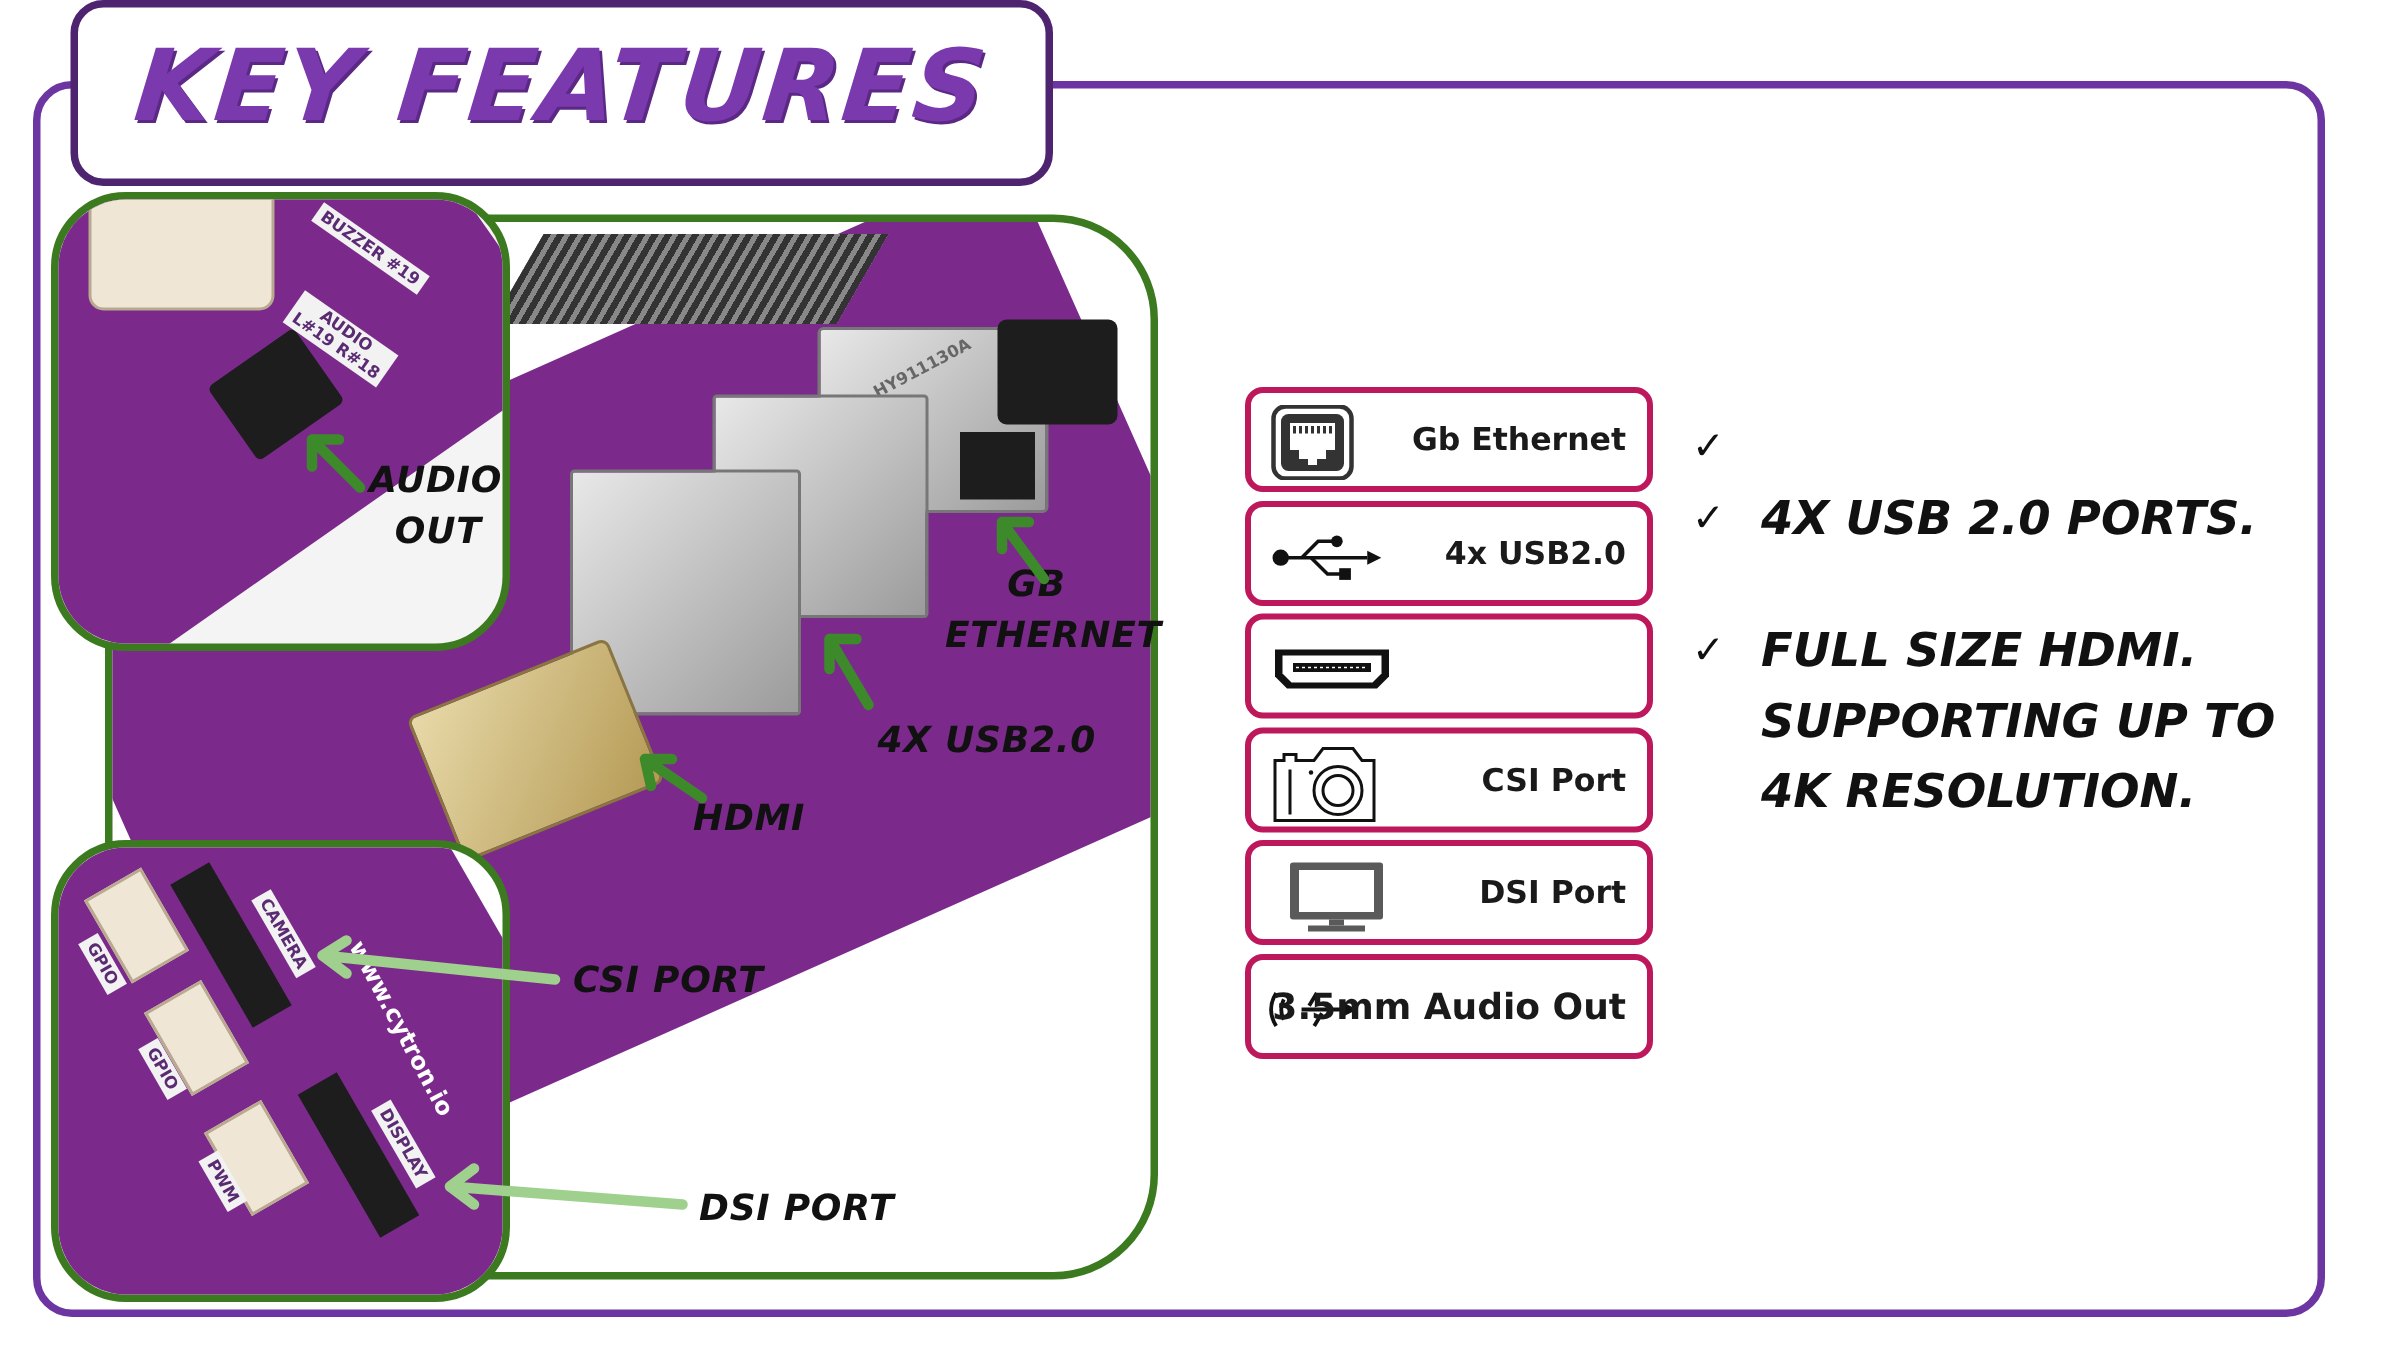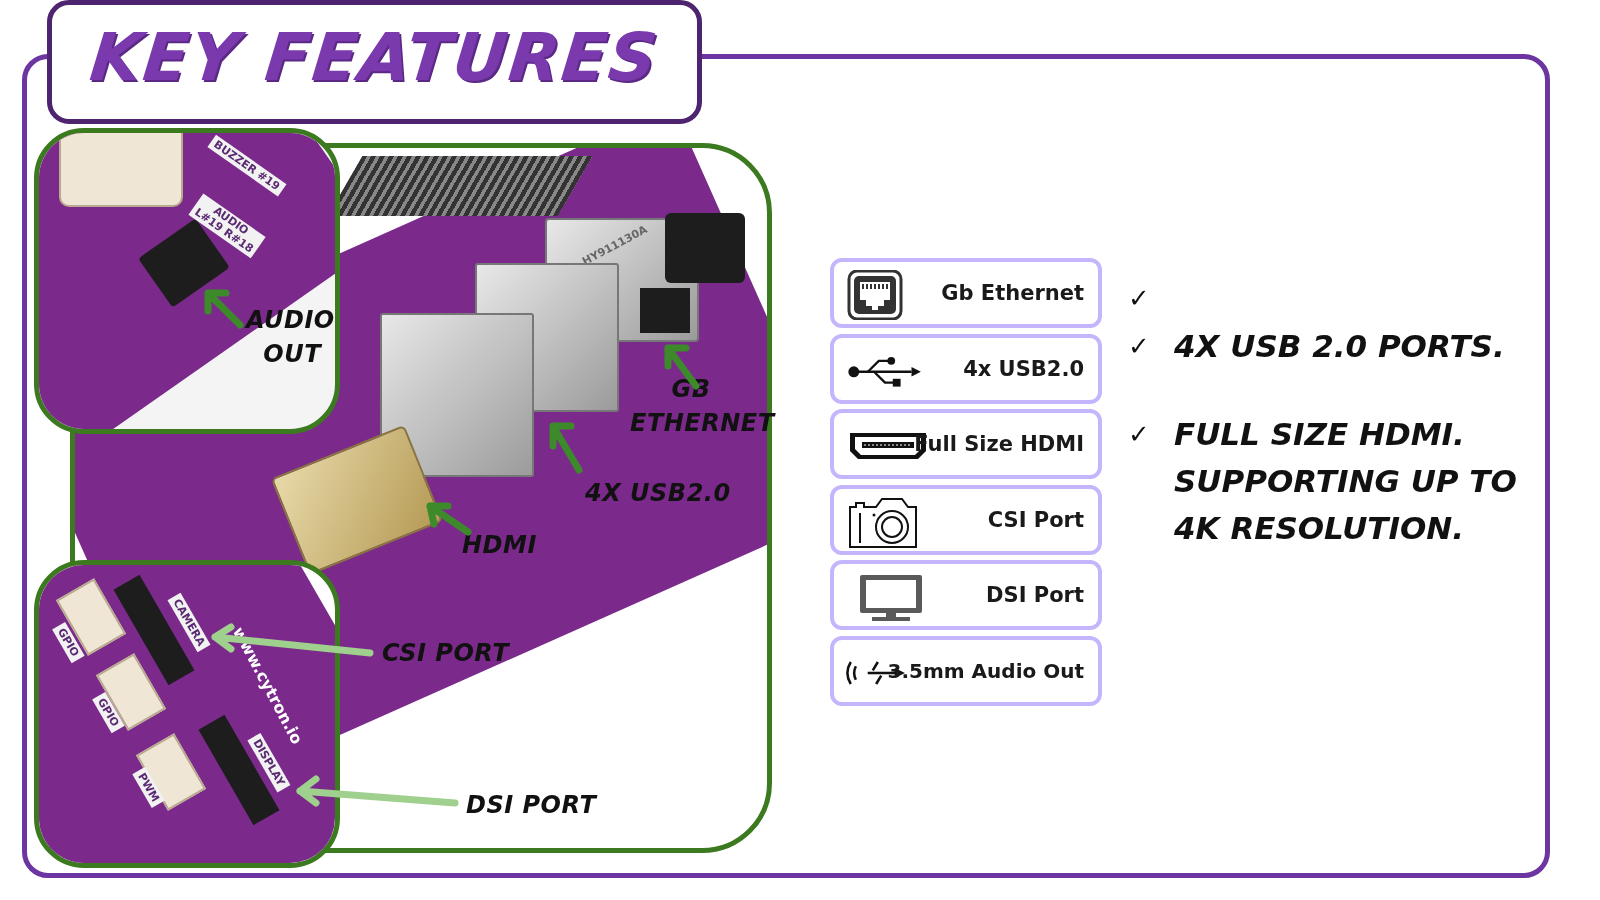--- a/index.html
+++ b/index.html
@@ -32,26 +32,26 @@
   .silk { position:absolute; background:#f2f2f2; color:#5a2a72; font-size:11px; font-weight:bold;
           font-family:"DejaVu Sans", sans-serif; padding:1px 4px; }
 
   .callout { position:absolute; font-family:"DejaVu Sans", sans-serif; font-weight:900; font-style:italic;
              font-size:24px; color:#111; letter-spacing:0.5px; line-height:34px; text-transform:uppercase; }
 
   svg.arrow { position:absolute; overflow:visible; }
 
   
   .port-list { position:absolute; left:830px; top:258px; width:272px; }
-  .port-item { position:relative; height:70px; margin-bottom:5.6px; border:4px solid #c4b5fd;
+  .port-item { position:relative; height:70px; margin-bottom:5.6px; border:4px solid #be185d;
                border-radius:12px; background:#fff; box-sizing:border-box; }
   .port-icon { position:absolute; left:12px; top:8px; width:78px; height:50px; }
   .port-label { position:absolute; right:14px; top:0; height:62px; line-height:62px;
                 font-family:"DejaVu Sans", sans-serif; font-weight:bold; font-size:21px; color:#1a1a1a; }
-  .port-label.small { font-size:20px; }
+  .port-label.small { font-size:24px; }
 
   
   .bullets { position:absolute; left:1128px; top:275px; width:420px; }
   .bullet { position:relative; padding-left:46px; font-family:"DejaVu Sans", sans-serif; font-weight:900;
             font-style:italic; font-size:31px; line-height:47px; color:#111; text-transform:uppercase; }
   .bullet .check { position:absolute; left:0; top:0; font-style:normal; font-weight:normal; font-size:26px; }
   .b1 { margin-bottom:48px; }
   .b2 { margin-bottom:41px; }
 </style>
 </head>
@@ -156,21 +156,20 @@
     </svg>
     <div class="port-label">4x USB2.0</div>
   </div>
   <div class="port-item">
     <svg class="port-icon" viewBox="0 0 78 50" style="left:12px;width:82px;">
       <path d="M2 12 H78 V30 L70 38 H10 L2 30 Z" fill="#111"></path>
       <path d="M7 16 H73 V28 L67 34 H13 L7 28 Z" fill="#fff"></path>
       <rect x="14" y="21" width="52" height="6" fill="#111"></rect>
       <path d="M16 24 H64" stroke="#fff" stroke-width="1" stroke-dasharray="2 2"></path>
     </svg>
-    <div class="port-label">Full Size HDMI</div>
   </div>
   <div class="port-item">
     <svg class="port-icon" viewBox="0 0 78 56" style="top:4px;height:56px;">
       <path d="M4 14 H10 V10 H18 V14 H30 L36 6 H56 L62 14 H70 V54 H4 Z" fill="none" stroke="#111" stroke-width="2"></path>
       <path d="M14 20 V50" stroke="#111" stroke-width="2"></path>
       <circle cx="46" cy="34" r="16" fill="none" stroke="#111" stroke-width="2"></circle>
       <circle cx="46" cy="34" r="10" fill="none" stroke="#111" stroke-width="2"></circle>
       <circle cx="28" cy="22" r="1.5" fill="#111"></circle>
     </svg>
     <div class="port-label">CSI Port</div>

